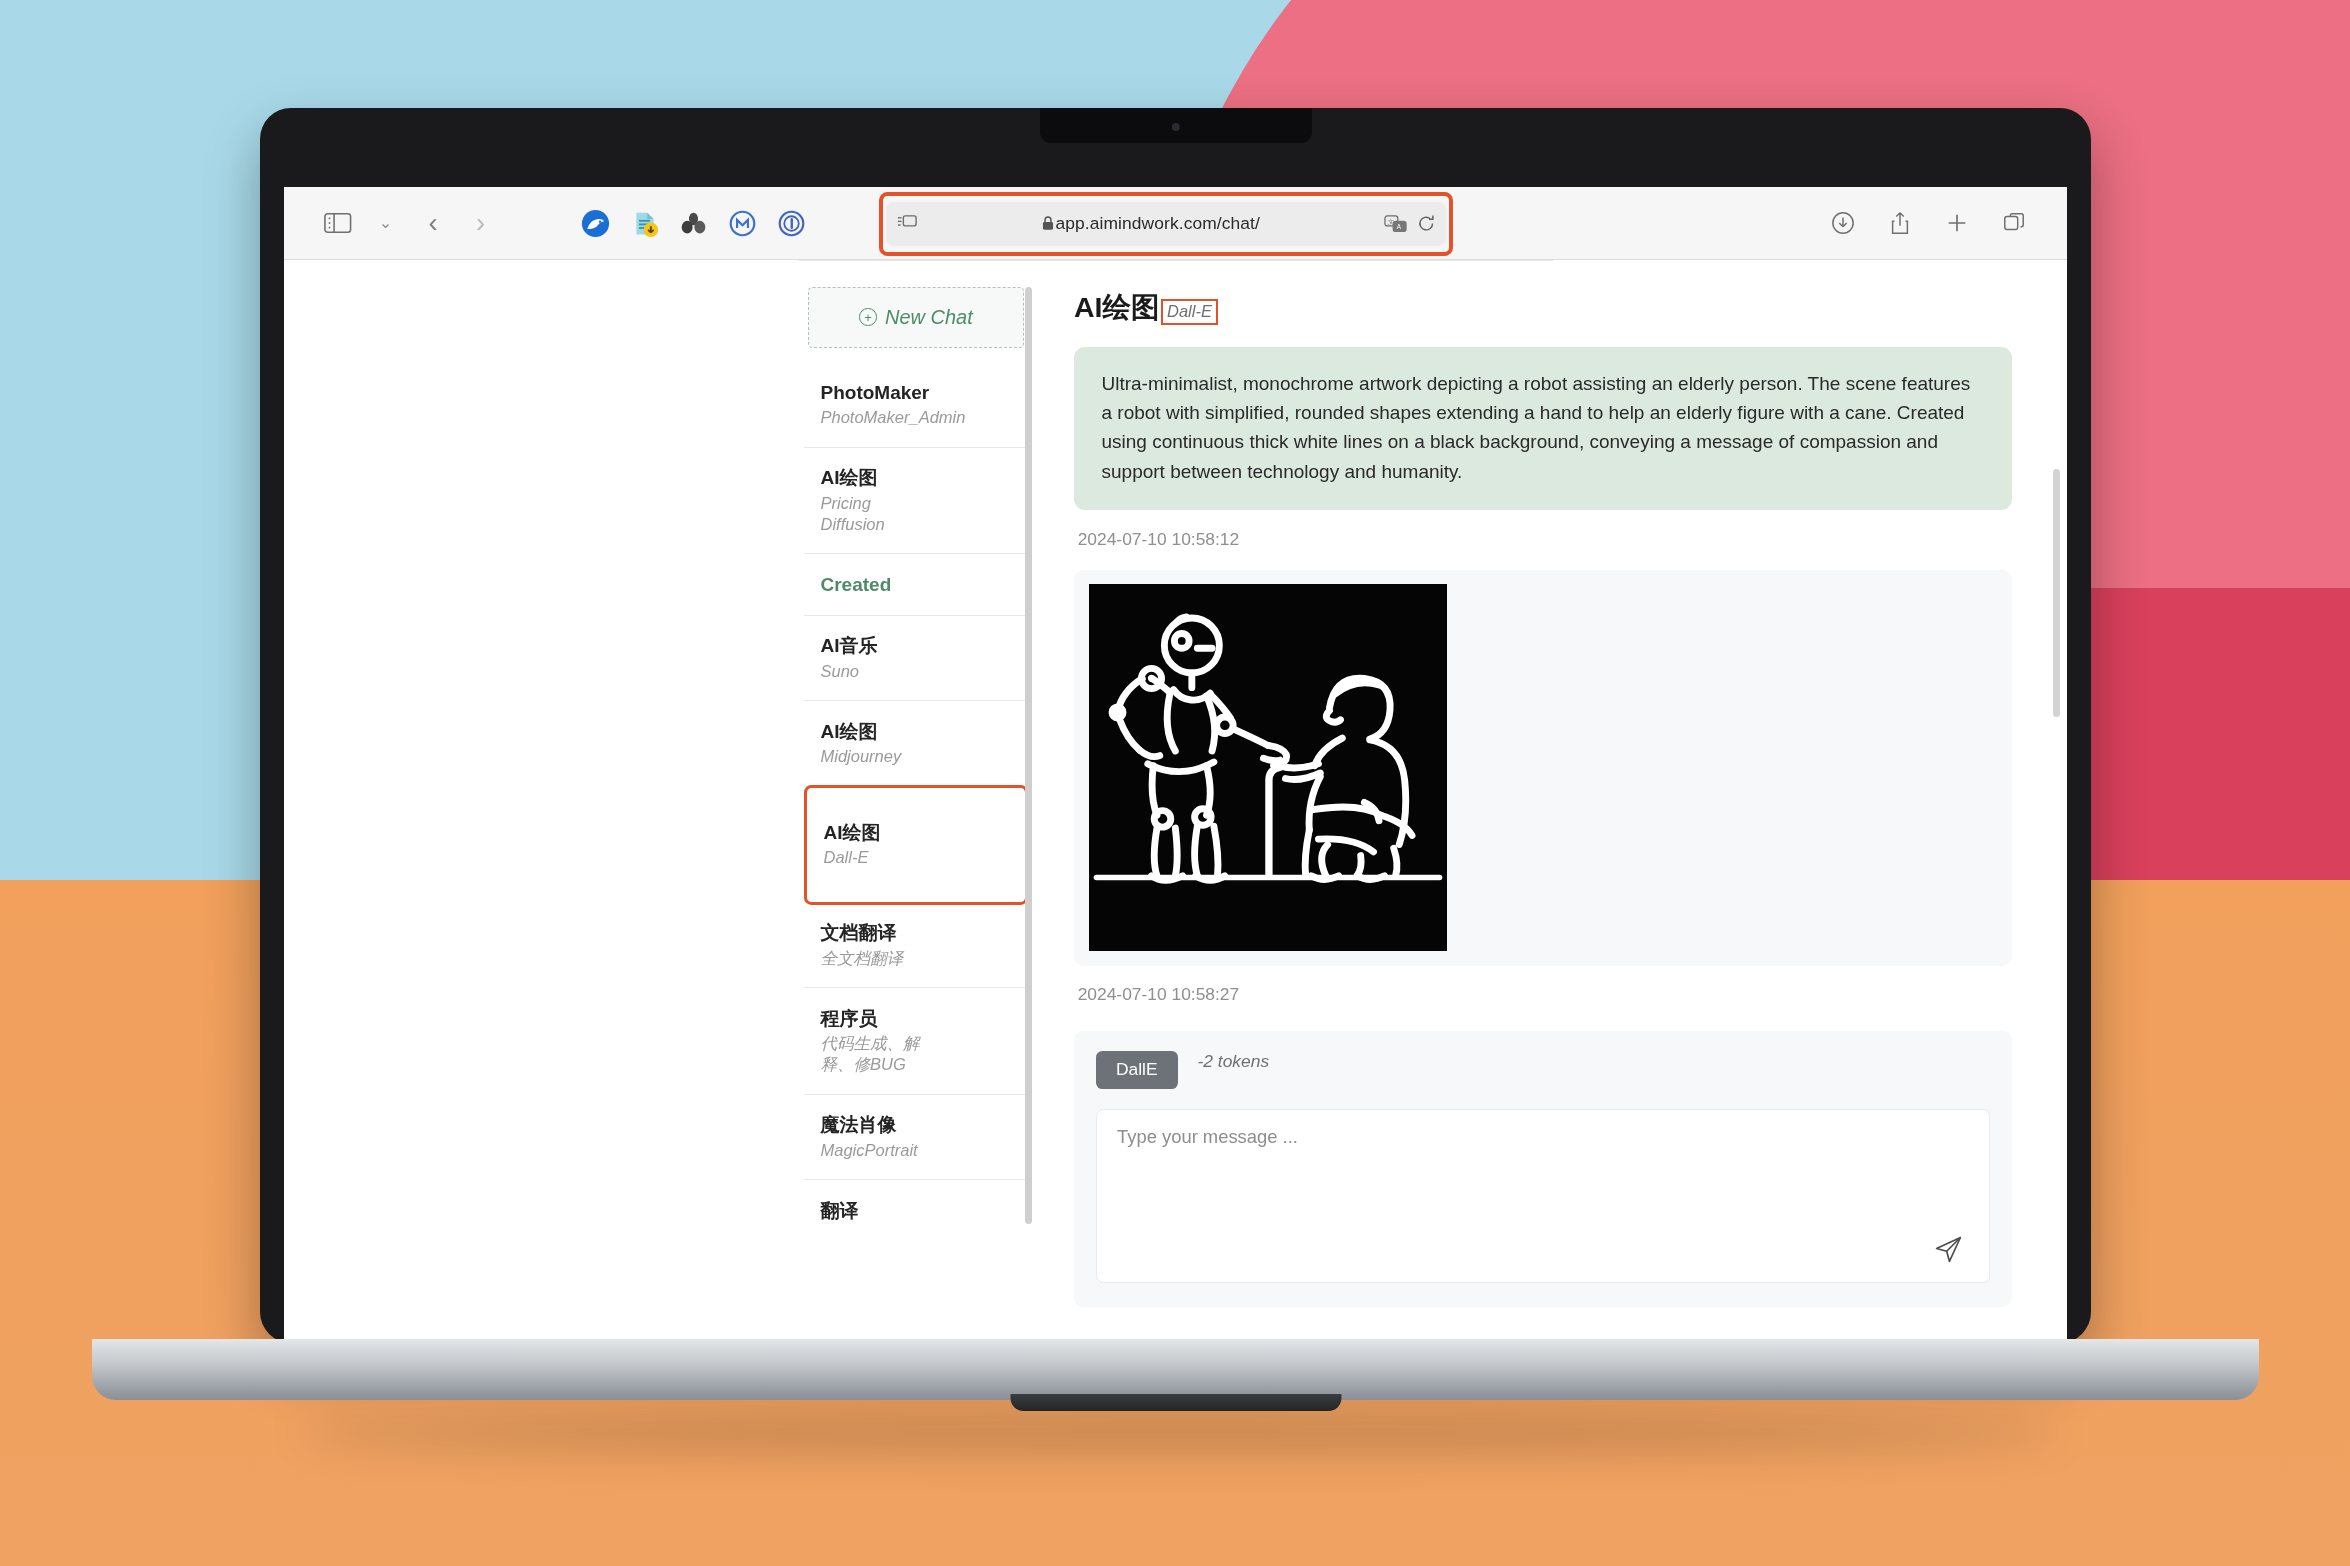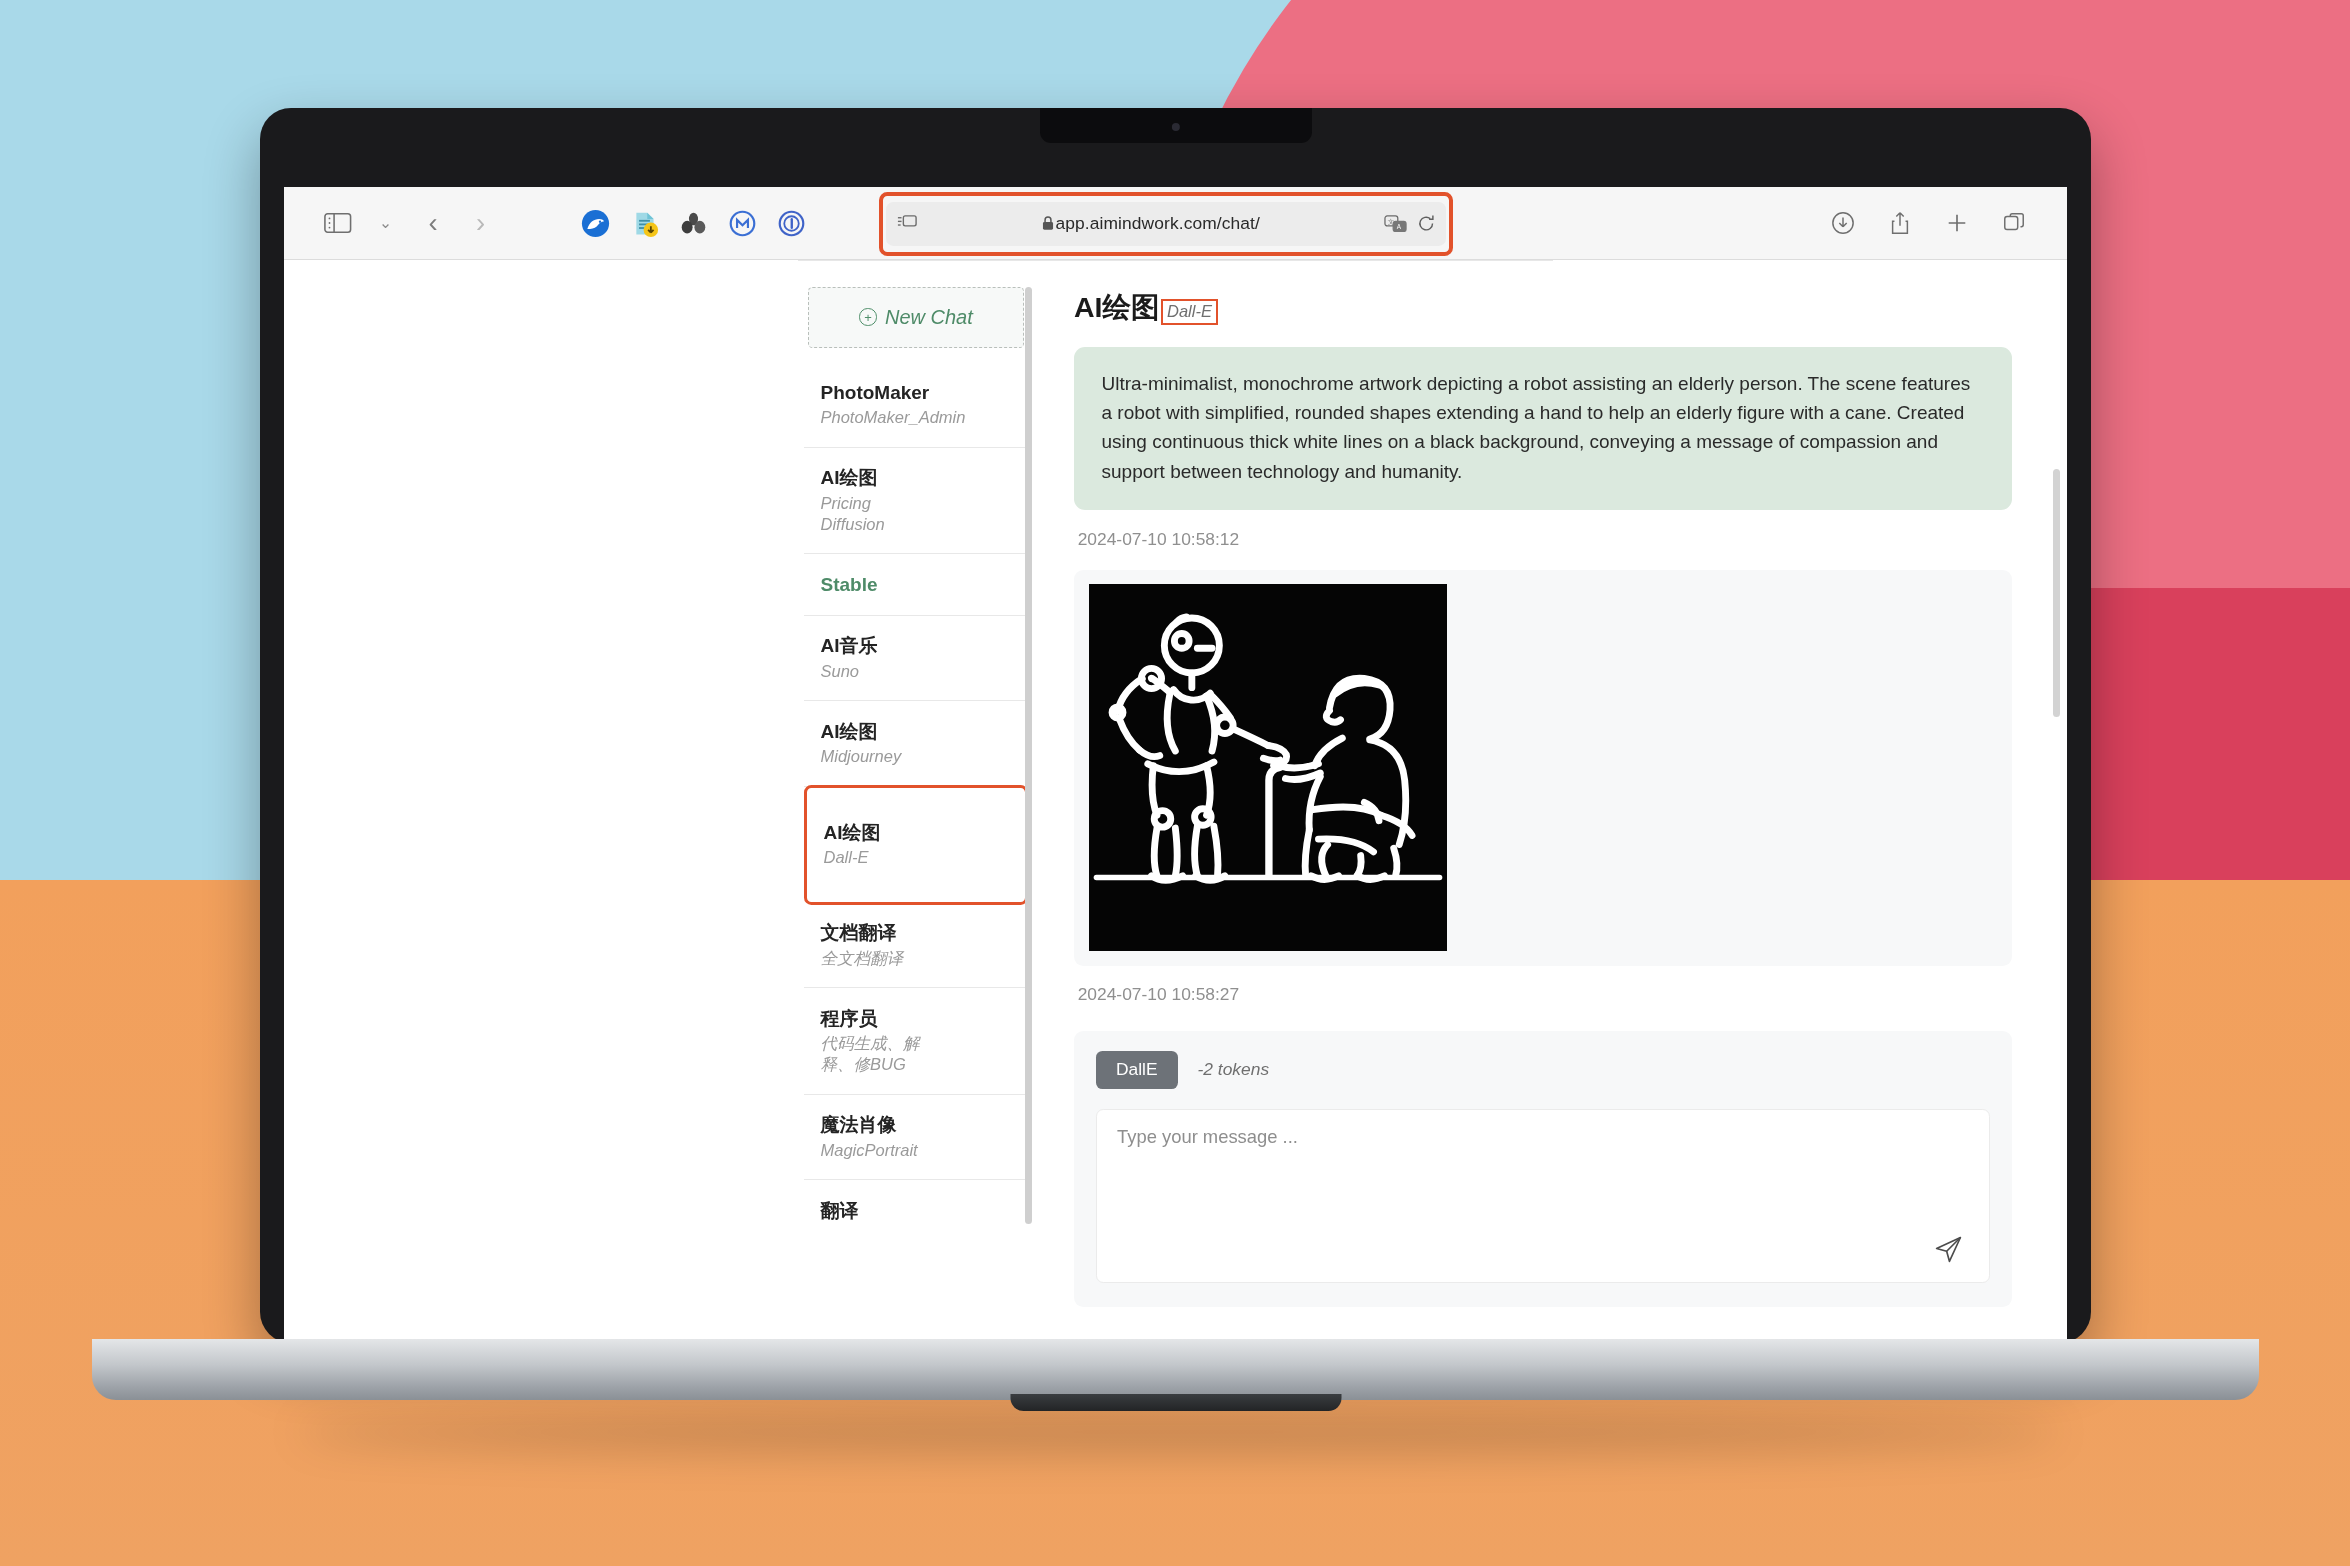--- a/index.html
+++ b/index.html
@@ -279,21 +279,21 @@
   }
   .art-frame svg { width: 100%; height: 100%; display:block; }
 
   .compose-card {
     background: #f7f8f9;
     border-radius: 9.2px;
     margin-top: 5.5px;
     padding: 20px 22px 24px 22px;
     max-width: 1033px;
   }
-  .compose-top { display: flex; align-items: center; gap: 20px; }
+  .compose-top { display: flex; gap: 20px; }
   .model-chip {
     background: #6d7278;
     color: #fff;
     font-size: 17.4px;
     padding: 8.3px 20px;
     border-radius: 6.4px;
   }
   .token-note { font-size: 17.4px; font-style: italic; color: #6f6f6f; }
   .composer {
     margin-top: 20px;
@@ -470,21 +470,21 @@
               <div class="chat-title">PhotoMaker</div>
               <div class="chat-sub">PhotoMaker_Admin</div>
             </div>
 
             <div class="chat-item">
               <div class="chat-title">AI绘图</div>
               <div class="chat-sub">Pricing Diffusion</div>
             </div>
 
             <div class="chat-item">
-              <div class="chat-title accent">Stable</div>
+              <div class="chat-title accent">Created</div>
             </div>
 
             <div class="chat-item">
               <div class="chat-title">AI音乐</div>
               <div class="chat-sub">Suno</div>
             </div>
 
             <div class="chat-item">
               <div class="chat-title">AI绘图</div>
               <div class="chat-sub">Midjourney</div>

